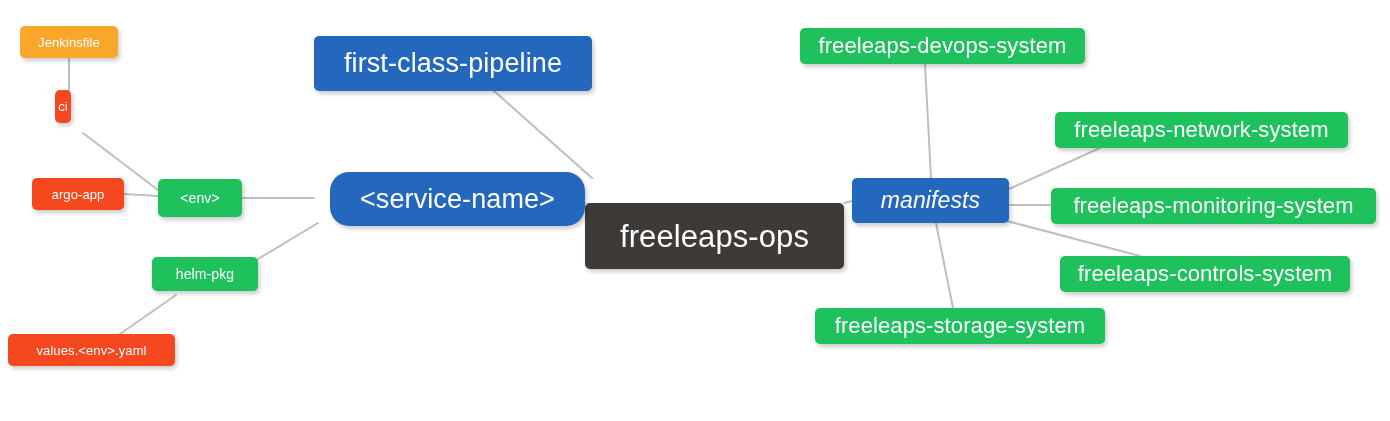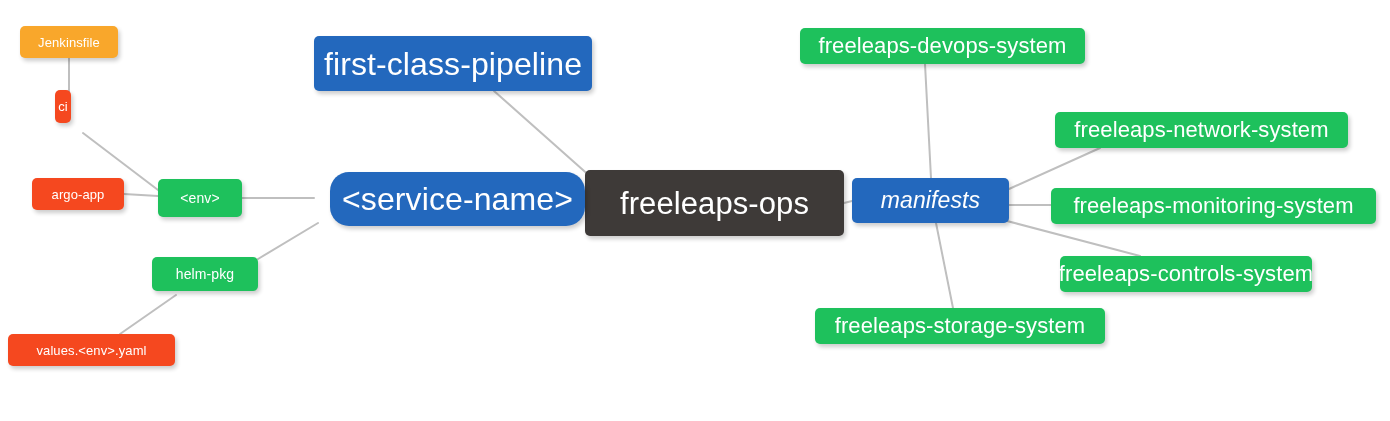--- a/index.html
+++ b/index.html
@@ -38,22 +38,22 @@
     line-height: 1;
     box-shadow: 2px 3px 4px rgba(0,0,0,0.20);
     letter-spacing: 0.1px;
   }
   .n-root   { background: #3e3a38; }
   .n-blue   { background: #2368bd; }
   .n-green  { background: #1ec15c; }
   .n-orange { background: #f9a72b; }
   .n-red    { background: #f5481f; }
 
-  .sz-root  { font-size: 31px; }
-  .sz-lg    { font-size: 32px; }
+  .sz-root  { font-size: 31px; margin-top: 33px; }
+  .sz-lg    { font-size: 27px; }
   .sz-md    { font-size: 23px; font-style: italic; }
   .sz-sm    { font-size: 14px; }
   .sz-xs    { font-size: 22px; }
   .sz-xxs   { font-size: 13px; }
 </style>
 </head>
 <body>
 
 <div id="canvas">
   <svg id="edge-layer" viewBox="0 0 1390 421" width="1390" height="421">
@@ -75,20 +75,20 @@
   <div id="node-layer">
       <div class="node n-root sz-root" style="left: 585px; top: 170px; width: 259px; height: 66px;">freeleaps-ops</div>
       <div class="node n-blue sz-lg" style="left: 314px; top: 36px; width: 278px; height: 55px;">first-class-pipeline</div>
       <div class="node n-blue sz-lg" style="left: 330px; top: 172px; width: 255px; height: 54px; border-radius: 19px;">&lt;service-name&gt;</div>
       <div class="node n-blue sz-md" style="left: 852px; top: 178px; width: 157px; height: 45px;">manifests</div>
       <div class="node n-green sz-sm" style="left: 158px; top: 179px; width: 84px; height: 38px;">&lt;env&gt;</div>
       <div class="node n-green sz-sm" style="left: 152px; top: 257px; width: 106px; height: 34px;">helm-pkg</div>
       <div class="node n-green sz-xs" style="left: 800px; top: 28px; width: 285px; height: 36px;">freeleaps-devops-system</div>
       <div class="node n-green sz-xs" style="left: 1055px; top: 112px; width: 293px; height: 36px;">freeleaps-network-system</div>
       <div class="node n-green sz-xs" style="left: 1051px; top: 188px; width: 325px; height: 36px;">freeleaps-monitoring-system</div>
-      <div class="node n-green sz-xs" style="left: 1060px; top: 256px; width: 252px; height: 36px;">freeleaps-controls-system</div>
+      <div class="node n-green sz-xs" style="left: 1060px; top: 256px; width: 290px; height: 36px;">freeleaps-controls-system</div>
       <div class="node n-green sz-xs" style="left: 815px; top: 308px; width: 290px; height: 36px;">freeleaps-storage-system</div>
       <div class="node n-orange sz-xxs" style="left: 20px; top: 26px; width: 98px; height: 32px;">Jenkinsfile</div>
       <div class="node n-red sz-xxs" style="left: 55px; top: 90px; width: 16px; height: 33px;">ci</div>
       <div class="node n-red sz-xxs" style="left: 32px; top: 178px; width: 92px; height: 32px;">argo-app</div>
       <div class="node n-red sz-xxs" style="left: 8px; top: 334px; width: 167px; height: 32px;">values.&lt;env&gt;.yaml</div>
     </div>
 </div>
 
 </body></html>

